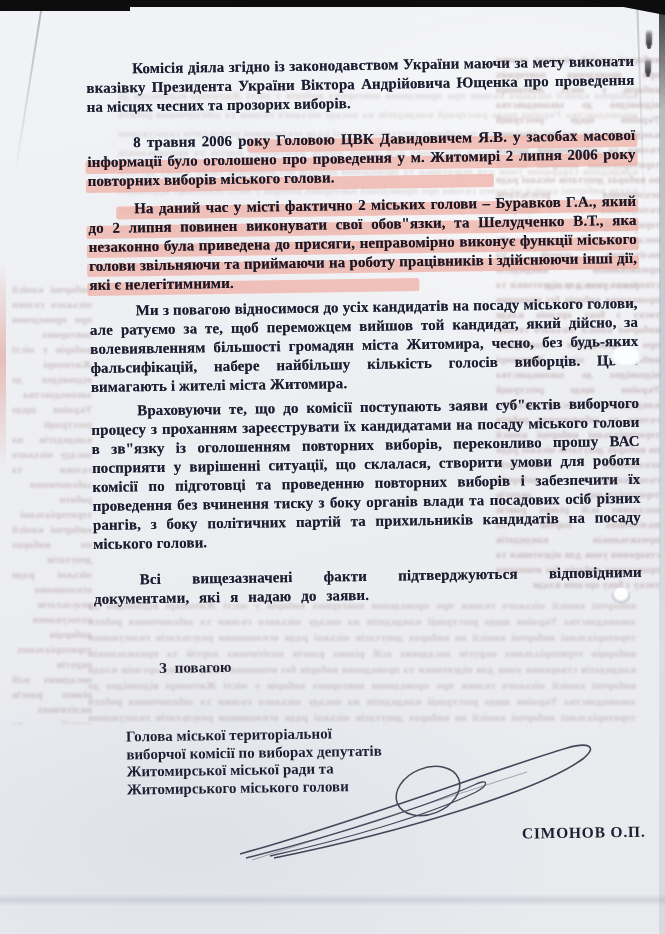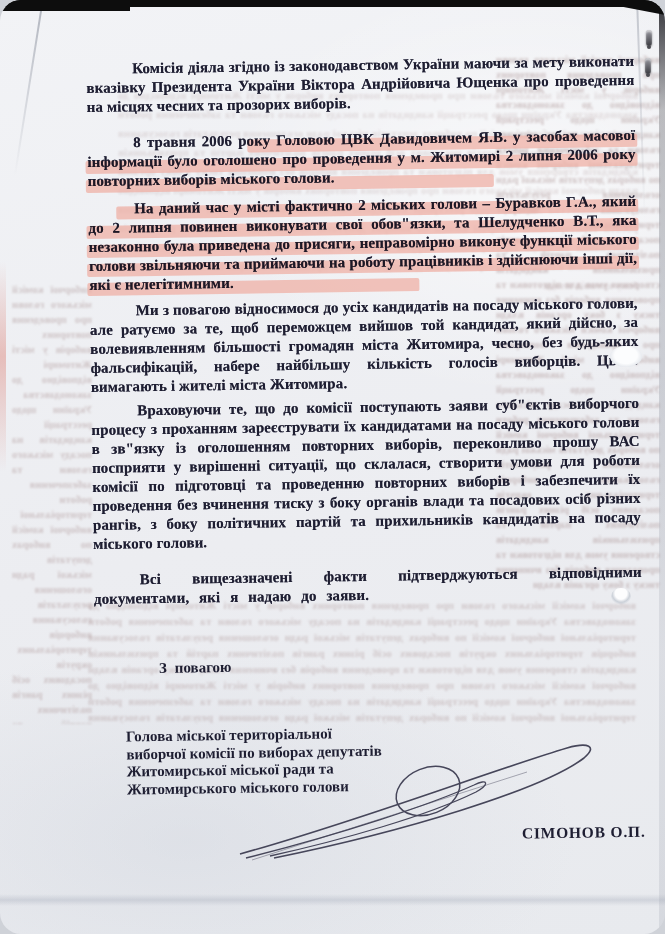--- a/index.html
+++ b/index.html
@@ -2,21 +2,20 @@
 <html style="--paper: #eff1f4; --ink: #1e1e32; --highlight: #efb0a6; --bleed: #a88f8f; --scan-edge: #0d0d0d;"><head>
 <meta charset="utf-8">
 <style>
   html,body{margin:0;padding:0;background:#cfd2d8;}
   .stage{position:relative;width:665px;height:934px;overflow:hidden;
     font-family:"Liberation Serif","DejaVu Serif",serif;
     background:
       radial-gradient(ellipse 420px 300px at 78% 20%, rgba(255,255,255,.55), rgba(255,255,255,0) 70%),
       radial-gradient(ellipse 520px 260px at 28% 90%, rgba(203,208,218,.38), rgba(203,208,218,0) 75%),
       linear-gradient(168deg,#f2f3f6 0%,#ecedf1 55%,#e8eaee 100%);
-    border-radius: 21px;
   }
   
   .scan-top-bar{position:absolute;top:0;left:0;right:0;height:7px;background:var(--scan-edge,#0d0d0d);z-index:6;}
   .scan-top-bar::before{content:"";position:absolute;left:0;top:0;width:130px;height:11px;background:inherit;}
   .scan-top-bar::after{content:"";position:absolute;right:0;top:0;width:78px;height:15px;background:inherit;
     clip-path:polygon(0 0,100% 0,100% 100%);}
   .edge-right{position:absolute;right:0;top:0;width:6px;height:100%;z-index:5;
     background:linear-gradient(to bottom, rgba(18,18,24,.85), rgba(18,18,24,.25) 110px,
       rgba(110,115,128,.3) 300px, rgba(150,155,168,.18) 70%, rgba(150,155,168,.22));}
   .edge-left-pink{position:absolute;left:0;top:262px;width:6px;height:210px;z-index:5;

